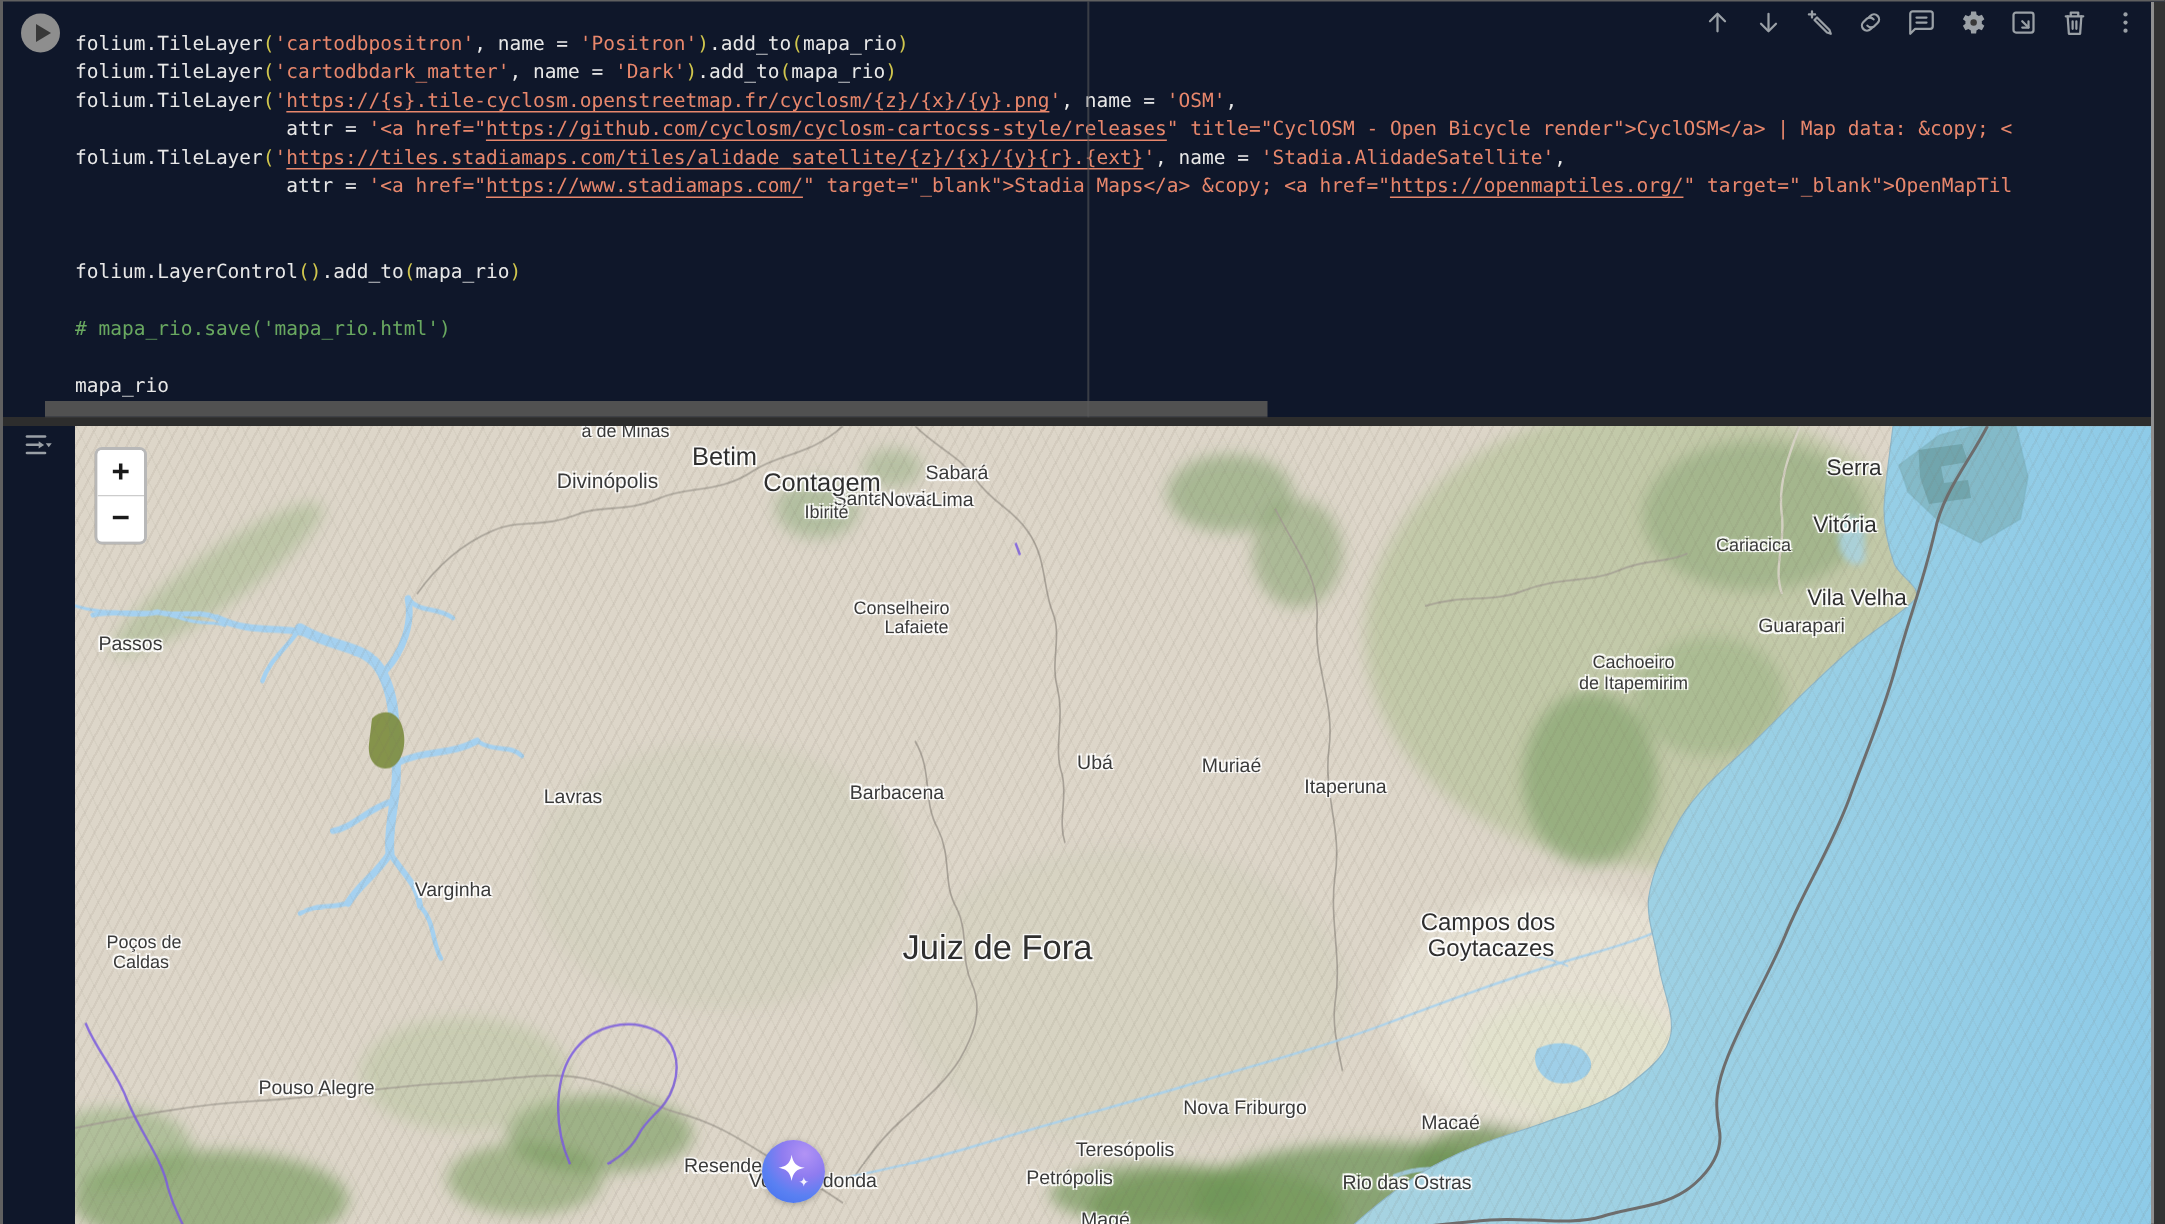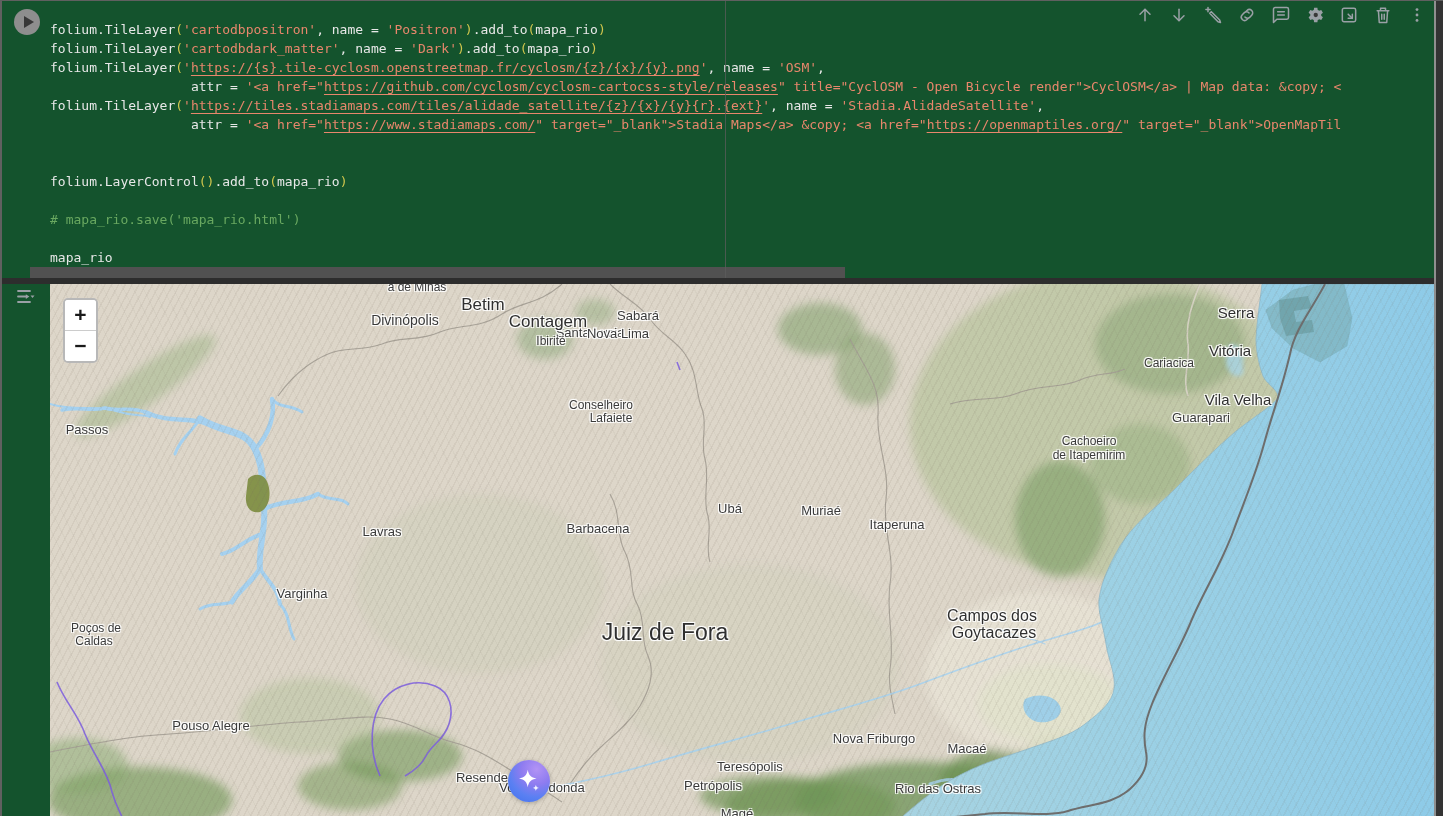--- a/index.html
+++ b/index.html
@@ -1,16 +1,16 @@
 <!DOCTYPE html>
 <html><head>
 <meta charset="utf-8">
 <style>
   html,body{margin:0;padding:0;background:#2c2c2c;width:1443px;height:816px;overflow:hidden;}
-  .window{position:absolute;inset:0;background:#14532d;border-left:2px solid #606060;border-top:1px solid #606060;box-sizing:border-box;font-family:"Liberation Sans",sans-serif;}
+  .window{position:absolute;inset:0;background:#0f172a;border-left:2px solid #606060;border-top:1px solid #606060;box-sizing:border-box;font-family:"Liberation Sans",sans-serif;}
   .right-strip{position:absolute;top:0;right:0;width:7px;height:100%;background:#333;border-left:2px solid #8f8f8f;z-index:40;}
 
   
   .run-btn{position:absolute;left:12px;top:8px;width:26px;height:26px;border-radius:50%;background:#8e8e8e;cursor:pointer;display:flex;align-items:center;justify-content:center;z-index:10;}
   .run-btn .tri{width:0;height:0;border-left:10px solid #383838;border-top:6px solid transparent;border-bottom:6px solid transparent;margin-left:3px;}
 
   
   .cell-toolbar{position:absolute;top:4px;right:14px;display:flex;gap:10px;align-items:center;z-index:30;}
   .tb-btn{width:24px;height:24px;display:flex;align-items:center;justify-content:center;cursor:pointer;border-radius:4px;}
   .tb-btn svg{stroke:#9aa0a6;fill:none;stroke-width:1.8;stroke-linecap:round;stroke-linejoin:round;}
@@ -281,21 +281,21 @@
         <div class="map-label" style="left: 1188px; top: 115px; font-size: 15px; color: rgb(47, 47, 47);">Vila Velha</div>
         <div class="map-label" style="left: 1151px; top: 133px; font-size: 13px;">Guarapari</div>
         <div class="map-label" style="left: 1039px; top: 157px; font-size: 12px;">Cachoeiro</div>
         <div class="map-label" style="left: 1039px; top: 171px; font-size: 12px;">de Itapemirim</div>
         <div class="map-label" style="left: 917px; top: 464px; font-size: 13px;">Macaé</div>
         <div class="map-label" style="left: 888px; top: 504px; font-size: 13px;">Rio das Ostras</div>
         <div class="map-label" style="left: 432px; top: 493px; font-size: 13px;">Resende</div>
         <div class="map-label" style="left: 492px; top: 503px; font-size: 13px;">Volta Redonda</div>
         <div class="map-label" style="left: 700px; top: 482px; font-size: 13px;">Teresópolis</div>
         <div class="map-label" style="left: 663px; top: 501px; font-size: 13px;">Petrópolis</div>
-        <div class="map-label" style="left: 824px; top: 454px; font-size: 13px;">Nova Friburgo</div>
+        <div class="map-label" style="left: 780px; top: 454px; font-size: 13px;">Nova Friburgo</div>
         <div class="map-label" style="left: 687px; top: 529px; font-size: 13px;">Magé</div>
       </div>
 
     <div class="zoomctl">
       <div class="zbtn">+</div>
       <div class="zbtn">−</div>
     </div>
 
     <div class="sparkle">
       <svg width="30" height="30" viewBox="0 0 24 24">

